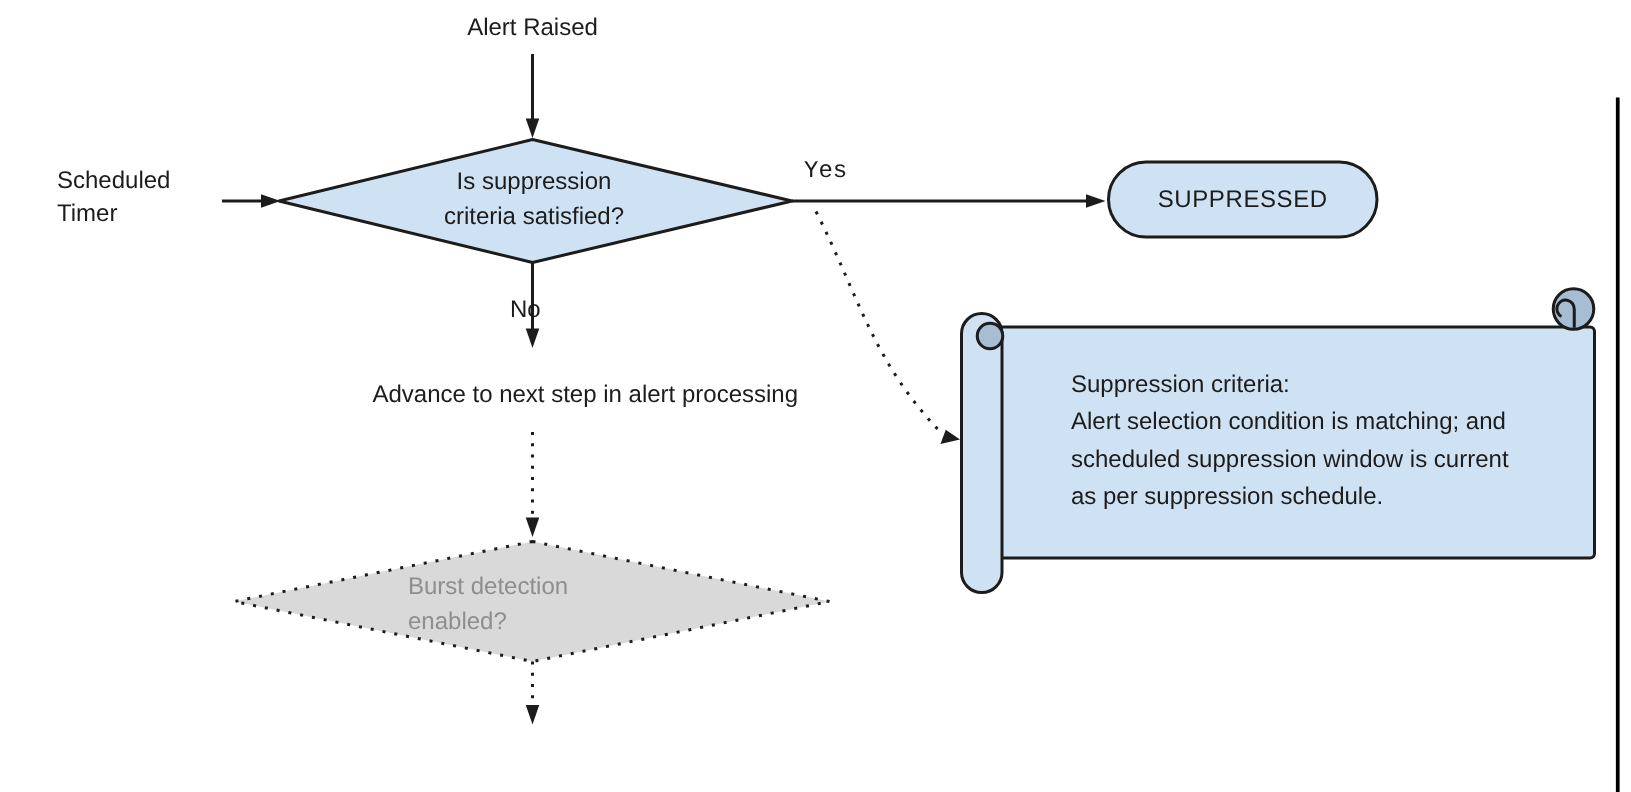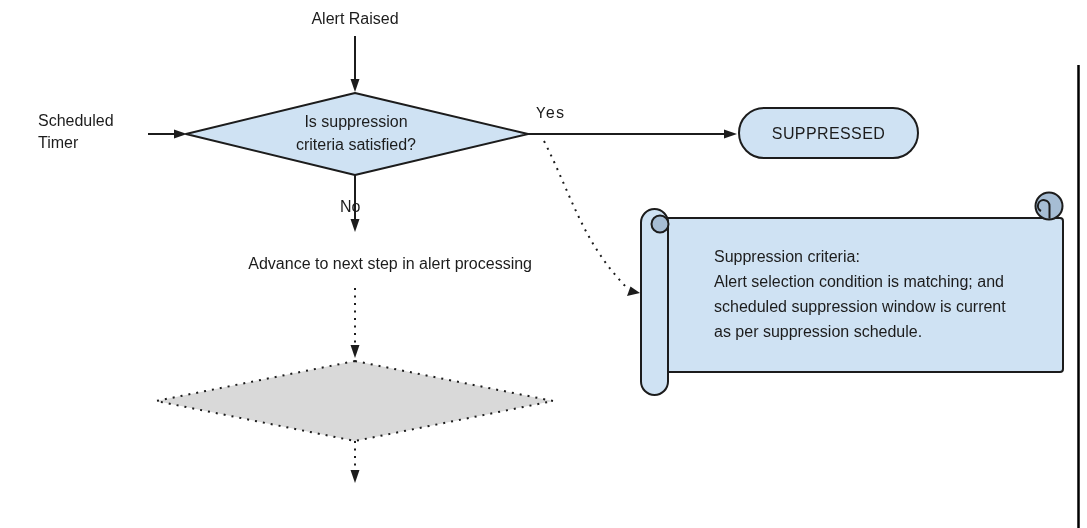--- a/index.html
+++ b/index.html
@@ -88,19 +88,21 @@
 Timer</div>
 
   <div class="label lbl-yes">Yes</div>
 
   <div class="label lbl-no">No</div>
 
   <div class="label lbl-suppressed">SUPPRESSED</div>
 
   <div class="label lbl-advance">Advance to next step in alert processing</div>
 
+  <div class="label lbl-burst">Burst detection
+enabled?</div>
 
   <div class="label lbl-note">Suppression criteria:
 Alert selection condition is matching; and
 scheduled suppression window is current
 as per suppression schedule.</div>
 
 </div>
 
 </body></html>

